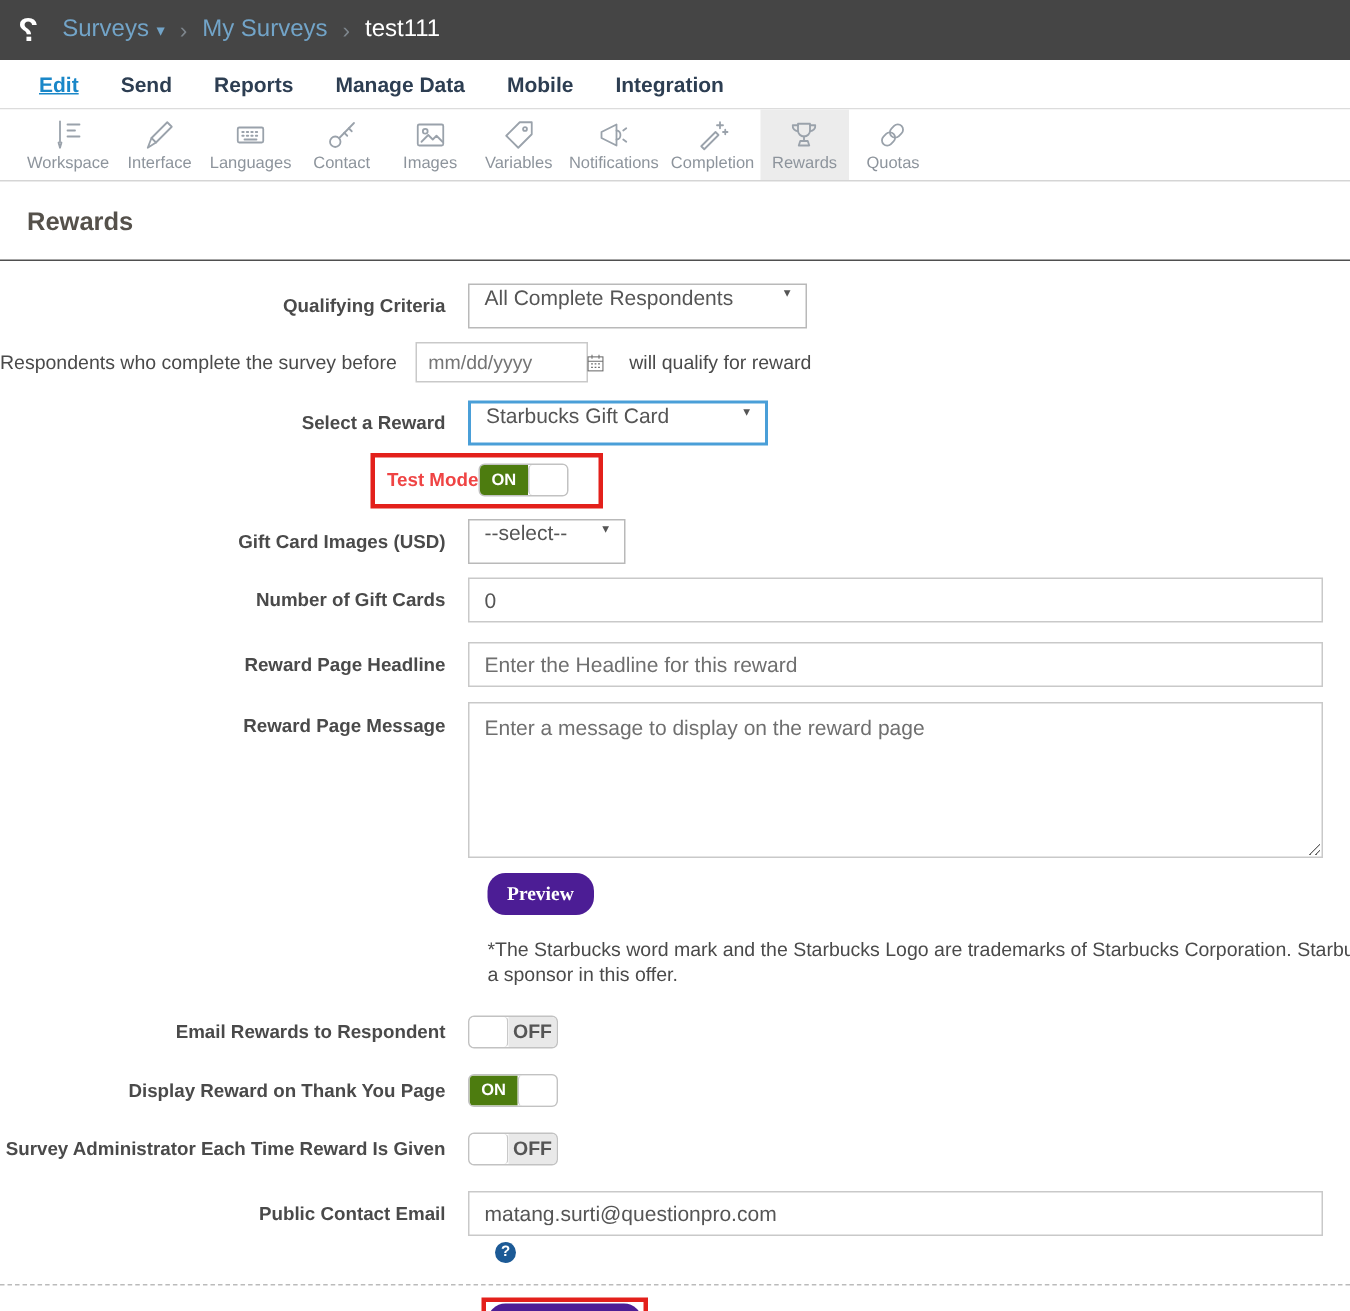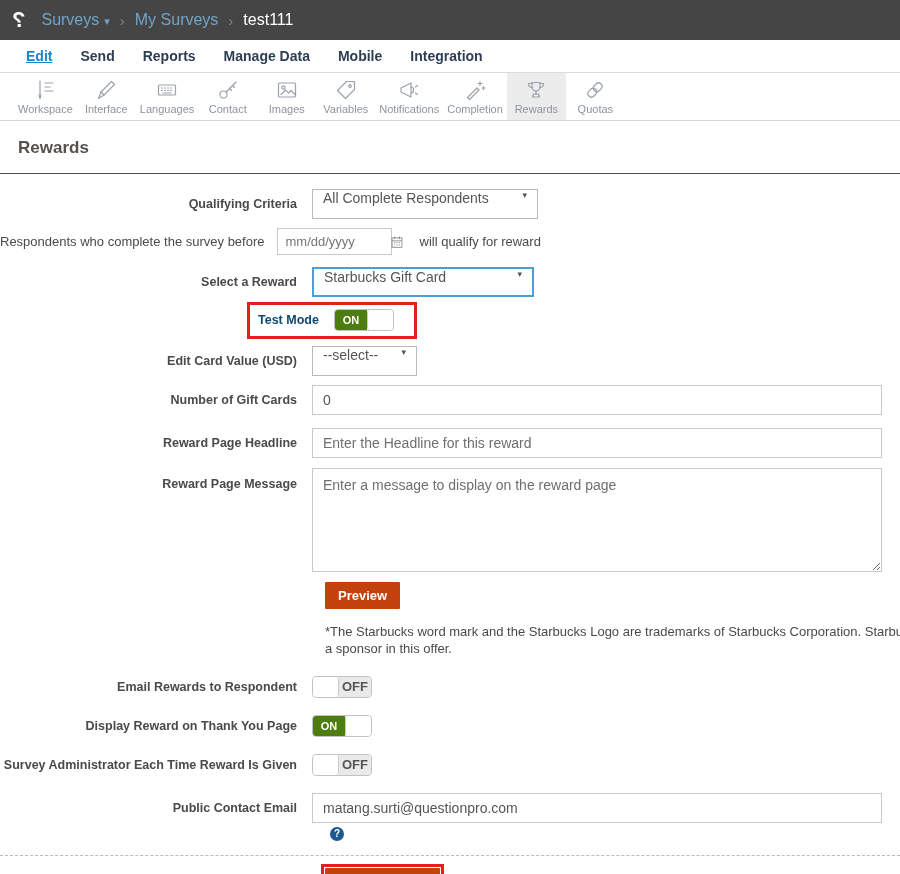--- a/index.html
+++ b/index.html
@@ -36,21 +36,21 @@
   .form { padding-top:15px; }
   .row { display:flex; align-items:center; margin-bottom:9px; }
   .lbl { width:312px; flex:none; display:flex; justify-content:flex-end; padding-right:15px;padding-left:36px; }
   .lbl span { white-space:nowrap; font-weight:bold; font-size:12.5px; color:#4a4a4a; }
   .row-top { align-items:flex-start; }
   .row-top .lbl { padding-top:9px; }
 
   .selectbox { height:30px; border:1px solid #b9b9b9; background:#fff; display:flex; justify-content:space-between; padding:0 10px; font-size:14px; color:#555; cursor:pointer; }
   .selectbox .caret { font-size:9px; color:#555; margin-left:12px; }
   .sel-qualify { width:226px; }
-  .sel-reward { width:222px; border:2px solid #4a9fd8; }
+  .sel-reward { width:200px; border:2px solid #4a9fd8; }
   .sel-value { width:105px; }
 
   .inline-text { font-size:13px; color:#4a4a4a; }
   .date-wrap { width:115px; height:27px; border:1px solid #c9c9c9; display:flex; align-items:center; padding:0 8px; margin:0 14px 0 12px; background:#fff;gap:32px; }
   .date-wrap input { border:none; outline:none; width:72px; font-size:13px; color:#8a8a8a; font-family:"Liberation Sans",sans-serif; }
   .date-wrap svg { stroke:#6b6b6b; fill:none; stroke-width:1.2; }
   .after-date { margin-left:14px; }
 
   .txt { height:30px; width:570px; border:1px solid #c9c9c9; padding:0 10px; font-size:14px; color:#555; font-family:"Liberation Sans",sans-serif; outline:none; }
   .txt::placeholder, textarea::placeholder { color:#6f6f6f; opacity:1; }
@@ -59,23 +59,23 @@
 
   .toggle { width:60px; height:22px; border:1px solid #c2c2c2; border-radius:4px; display:flex; overflow:hidden; background:#fff; flex:none; cursor:pointer; }
   .t-on { flex:1; background:#4d7c0f; color:#fff; font-size:11px; font-weight:bold; display:flex; align-items:center; justify-content:center; }
   .t-off { flex:1; background:#e9e9e9; color:#555; font-size:13px; font-weight:bold; display:flex; align-items:center; justify-content:center; }
   .t-knob { width:26px; flex:none; background:#fff; border-radius:3px; }
   .toggle.on .t-knob { border-left:1px solid #c9c9c9; }
   .toggle.off .t-knob { border-right:1px solid #c9c9c9; }
 
   .row-testmode { margin:2px 0 7px 0; }
   .red-box { border:3px solid #e3201b; display:flex; align-items:center; padding:4px 20px 5px 8px; margin-left:247px; }
-  .red-box .tm-label { font-weight:bold; font-size:12.5px; color:#0c4a6e; margin-right:15px; }
-
-  .btn { background:#c2410c; color:#fff; font-weight:bold; font-size:13px; border:none; border-radius:1px; padding:6px 13px; cursor:pointer; font-family:Liberation Sans, sans-serif; }
+  .red-box .tm-label { font-weight:bold; font-size:12.5px; color:#ef4444; }
+
+  .btn { background:#4c1d95; color:#fff; font-weight:bold; font-size:13px; border:none; border-radius:12px; padding:6px 13px; cursor:pointer; font-family:Liberation Serif, serif; }
   .preview-row { margin:10px 0 0 325px; }
   .disclaimer { margin:15px 0 18px 325px; width:640px; font-size:13px; color:#4a4a4a; line-height:1.3; }
 
   .toggle-row { margin-bottom:17px; }
 
   .helper { margin:4px 0 0 325px; font-size:13px; color:#4a4a4a; display:flex; align-items:center; }
   .help-bubble { display:inline-flex; align-items:center; justify-content:center; width:14px; height:14px; border-radius:50%; background:#1c5a96; color:#fff; font-size:10px; font-weight:bold; margin-left:5px; cursor:pointer; }
 
   .dashed-rule { border-top:1px dashed #bbb; margin:14px 0 8px 0; }
   .save-row { display:flex; }
@@ -269,21 +269,21 @@
       <span class="tm-label">Test Mode</span>
       <div class="toggle on">
         <span class="t-on">ON</span>
         <span class="t-knob"></span>
       </div>
     </div>
   </div>
 
   <div class="row">
     <div class="lbl">
-        <span>Edit Card Value (USD)</span>
+        <span>Gift Card Images (USD)</span>
       </div>
     <div class="selectbox sel-value">
       <span>--select--</span>
       <span class="caret">▾</span>
     </div>
   </div>
 
   <div class="row" style="margin-bottom:13px;">
     <div class="lbl">
         <span>Number of Gift Cards</span>

